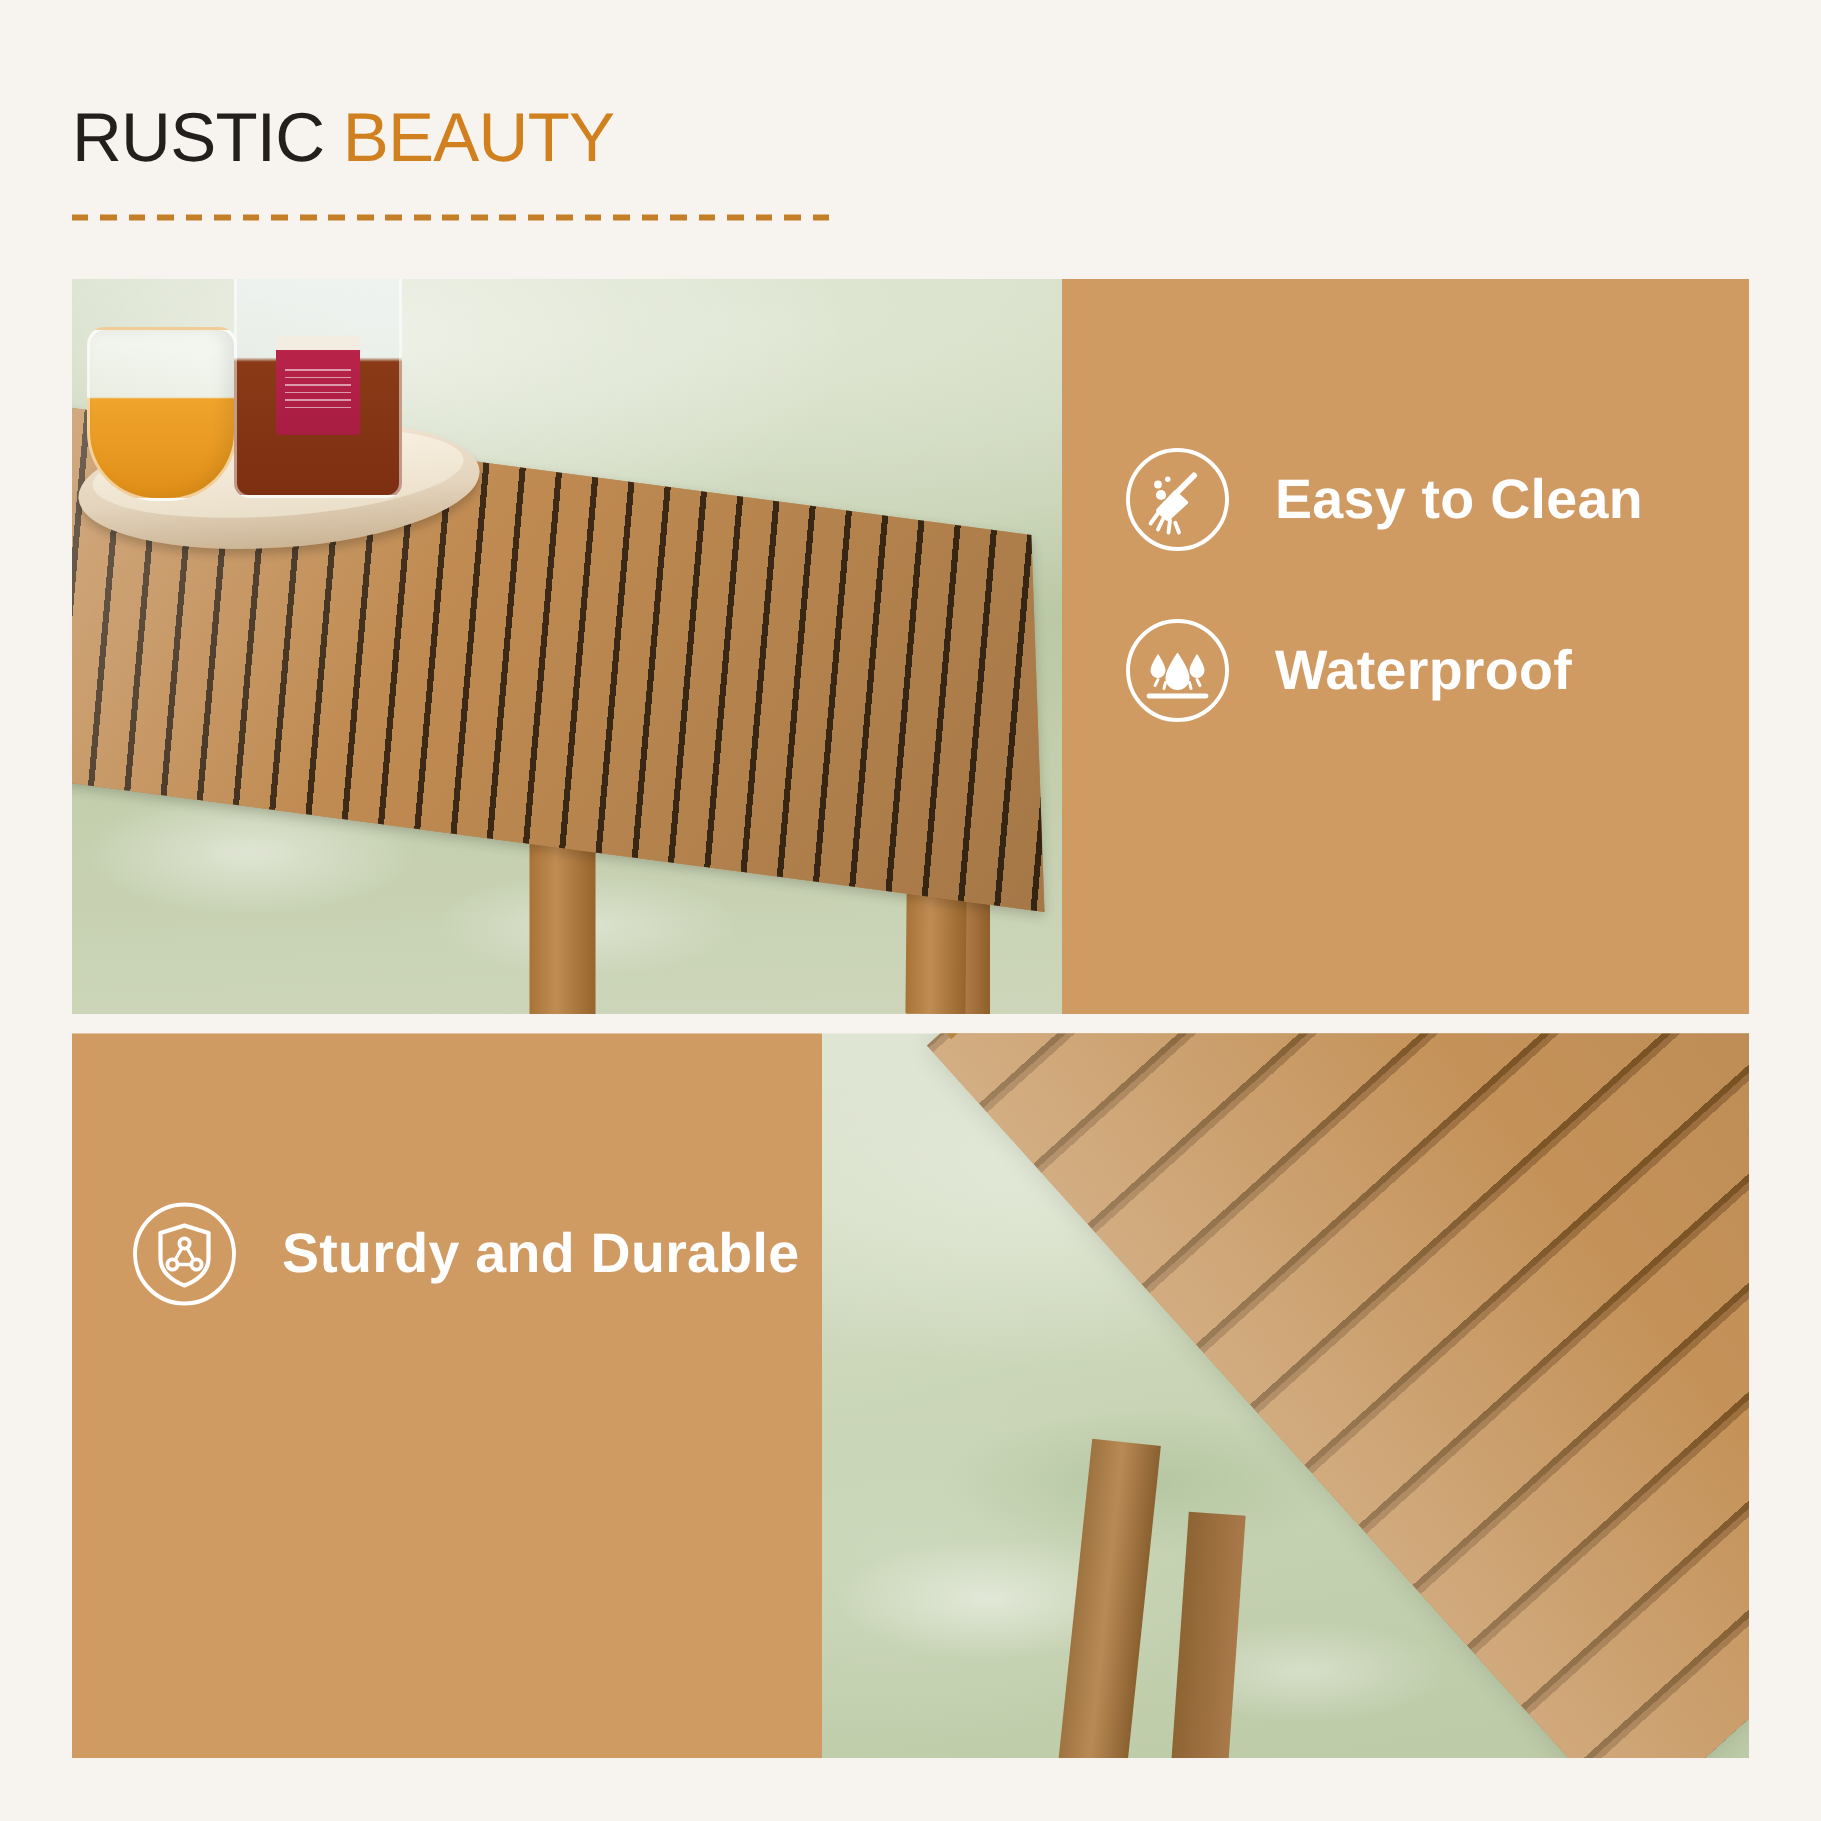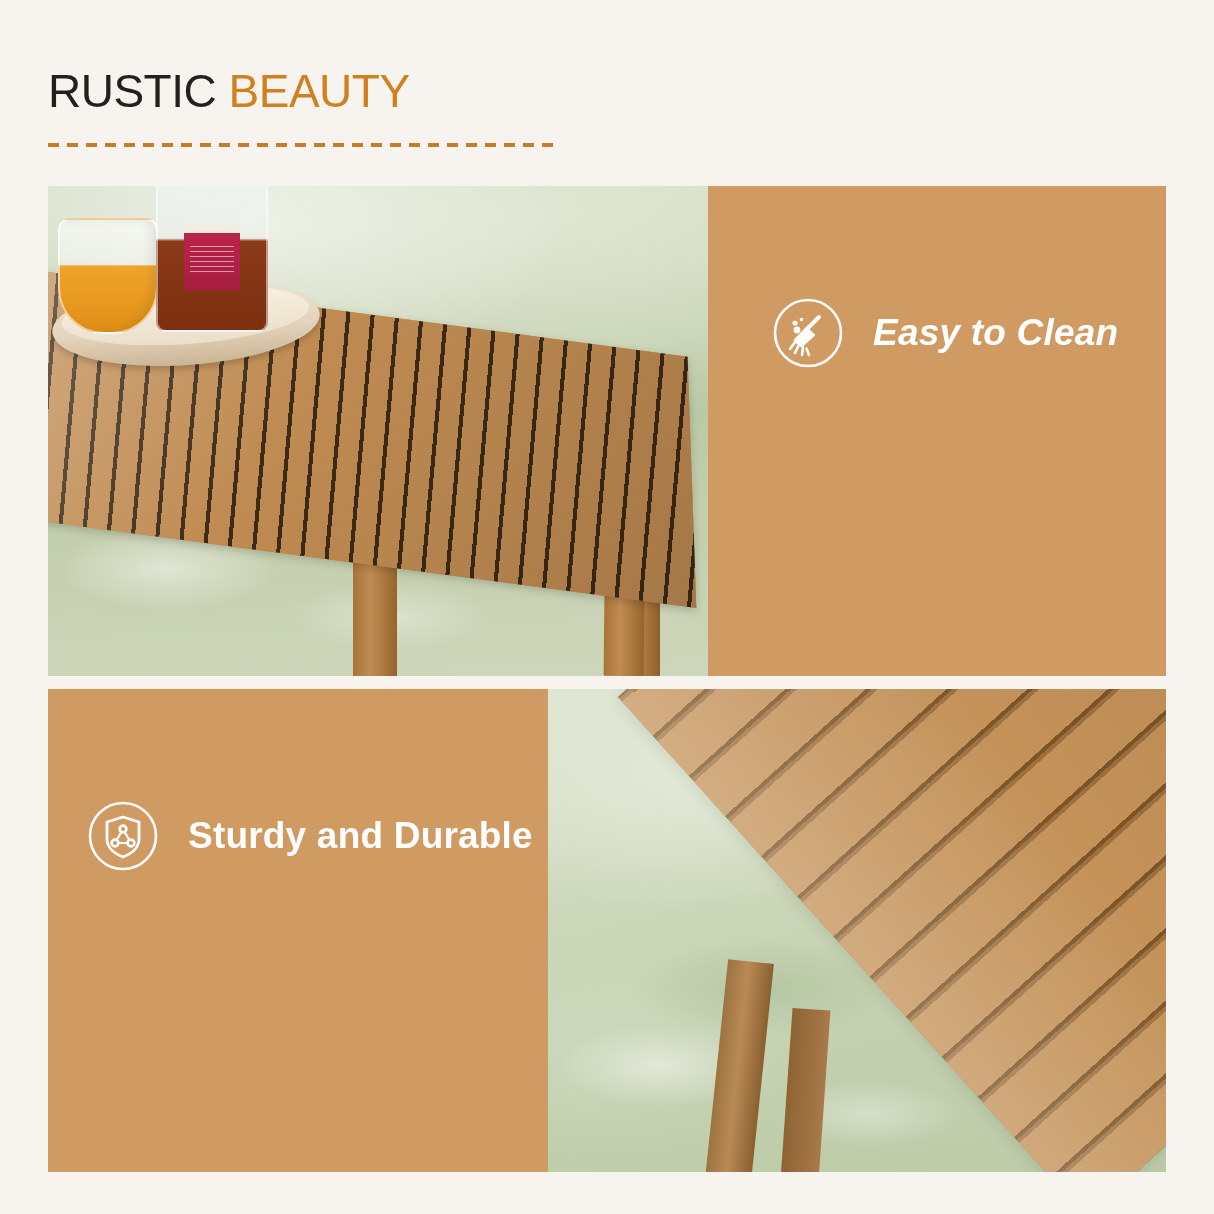--- a/index.html
+++ b/index.html
@@ -198,21 +198,21 @@
   }
   .slab-leg2 {
     position: absolute;
     left: 238px; top: 320px; width: 38px; height: 186px;
     background: linear-gradient(90deg, #8e6433, #a9794a);
     transform: rotate(4deg);
   }
 
   
   .features { position: absolute; display: flex; flex-direction: column; }
-  .features-top    { left: 63px; top: 110px; gap: 40px; font-style: italic; }
+  .features-top    { left: 40px; top: 110px; gap: 40px; }
   .features-bottom { left: 38px; top: 110px; gap: 72px; }
 
   .feature {
     display: flex;
     align-items: center;
     gap: 28px;
   }
   .feature-icon {
     width: 74px; height: 74px;
     flex: 0 0 74px;
@@ -266,20 +266,33 @@
             <path d="M35.5 32 L24 44 a1 1 0 0 0 0 1 L30 50 a1 1 0 0 0 1 0 L43 39 Z" fill="#ffffff" stroke-width="2.2"></path>
             <path d="M24.5 45.5 L19 53 M28 48.5 L24 57 M32 51 L31 59 M35.5 52.5 L38 59"></path>
             <circle cx="24" cy="27" r="2.6" fill="#ffffff" stroke="none"></circle>
             <circle cx="30.5" cy="23.5" r="1.8" fill="#ffffff" stroke="none"></circle>
             <circle cx="26" cy="34" r="3.4" fill="#ffffff" stroke="none"></circle>
           </svg>
         </div>
         <div class="feature-label">Easy to Clean</div>
       </div>
 
+      <div class="feature">
+        <div class="feature-icon">
+          <svg viewBox="0 0 74 74" fill="none" stroke="#ffffff" stroke-width="2.6" stroke-linecap="round" stroke-linejoin="round">
+            <circle cx="37" cy="37" r="33"></circle>
+            <path d="M37 25 C37 25 45 36 45 42 a8 8 0 0 1 -16 0 C29 36 37 25 37 25 Z" fill="#ffffff" stroke="none"></path>
+            <path d="M24 26 C24 26 29 33 29 37 a5 5 0 0 1 -10 0 C19 33 24 26 24 26 Z" fill="#ffffff" stroke="none"></path>
+            <path d="M50 26 C50 26 55 33 55 37 a5 5 0 0 1 -10 0 C45 33 50 26 50 26 Z" fill="#ffffff" stroke="none"></path>
+            <path d="M24 43 L22 47 M29 45 L28 49 M45 45 L46 49 M50 43 L52 47" stroke-width="2"></path>
+            <path d="M18 54 L56 54" stroke-width="3.2"></path>
+          </svg>
+        </div>
+        <div class="feature-label">Waterproof</div>
+      </div>
 
     </div>
   </div>
 </div>
 
 <div class="row row-bottom">
 
   <div class="cell panel-bottom">
     <div class="features features-bottom">
 

